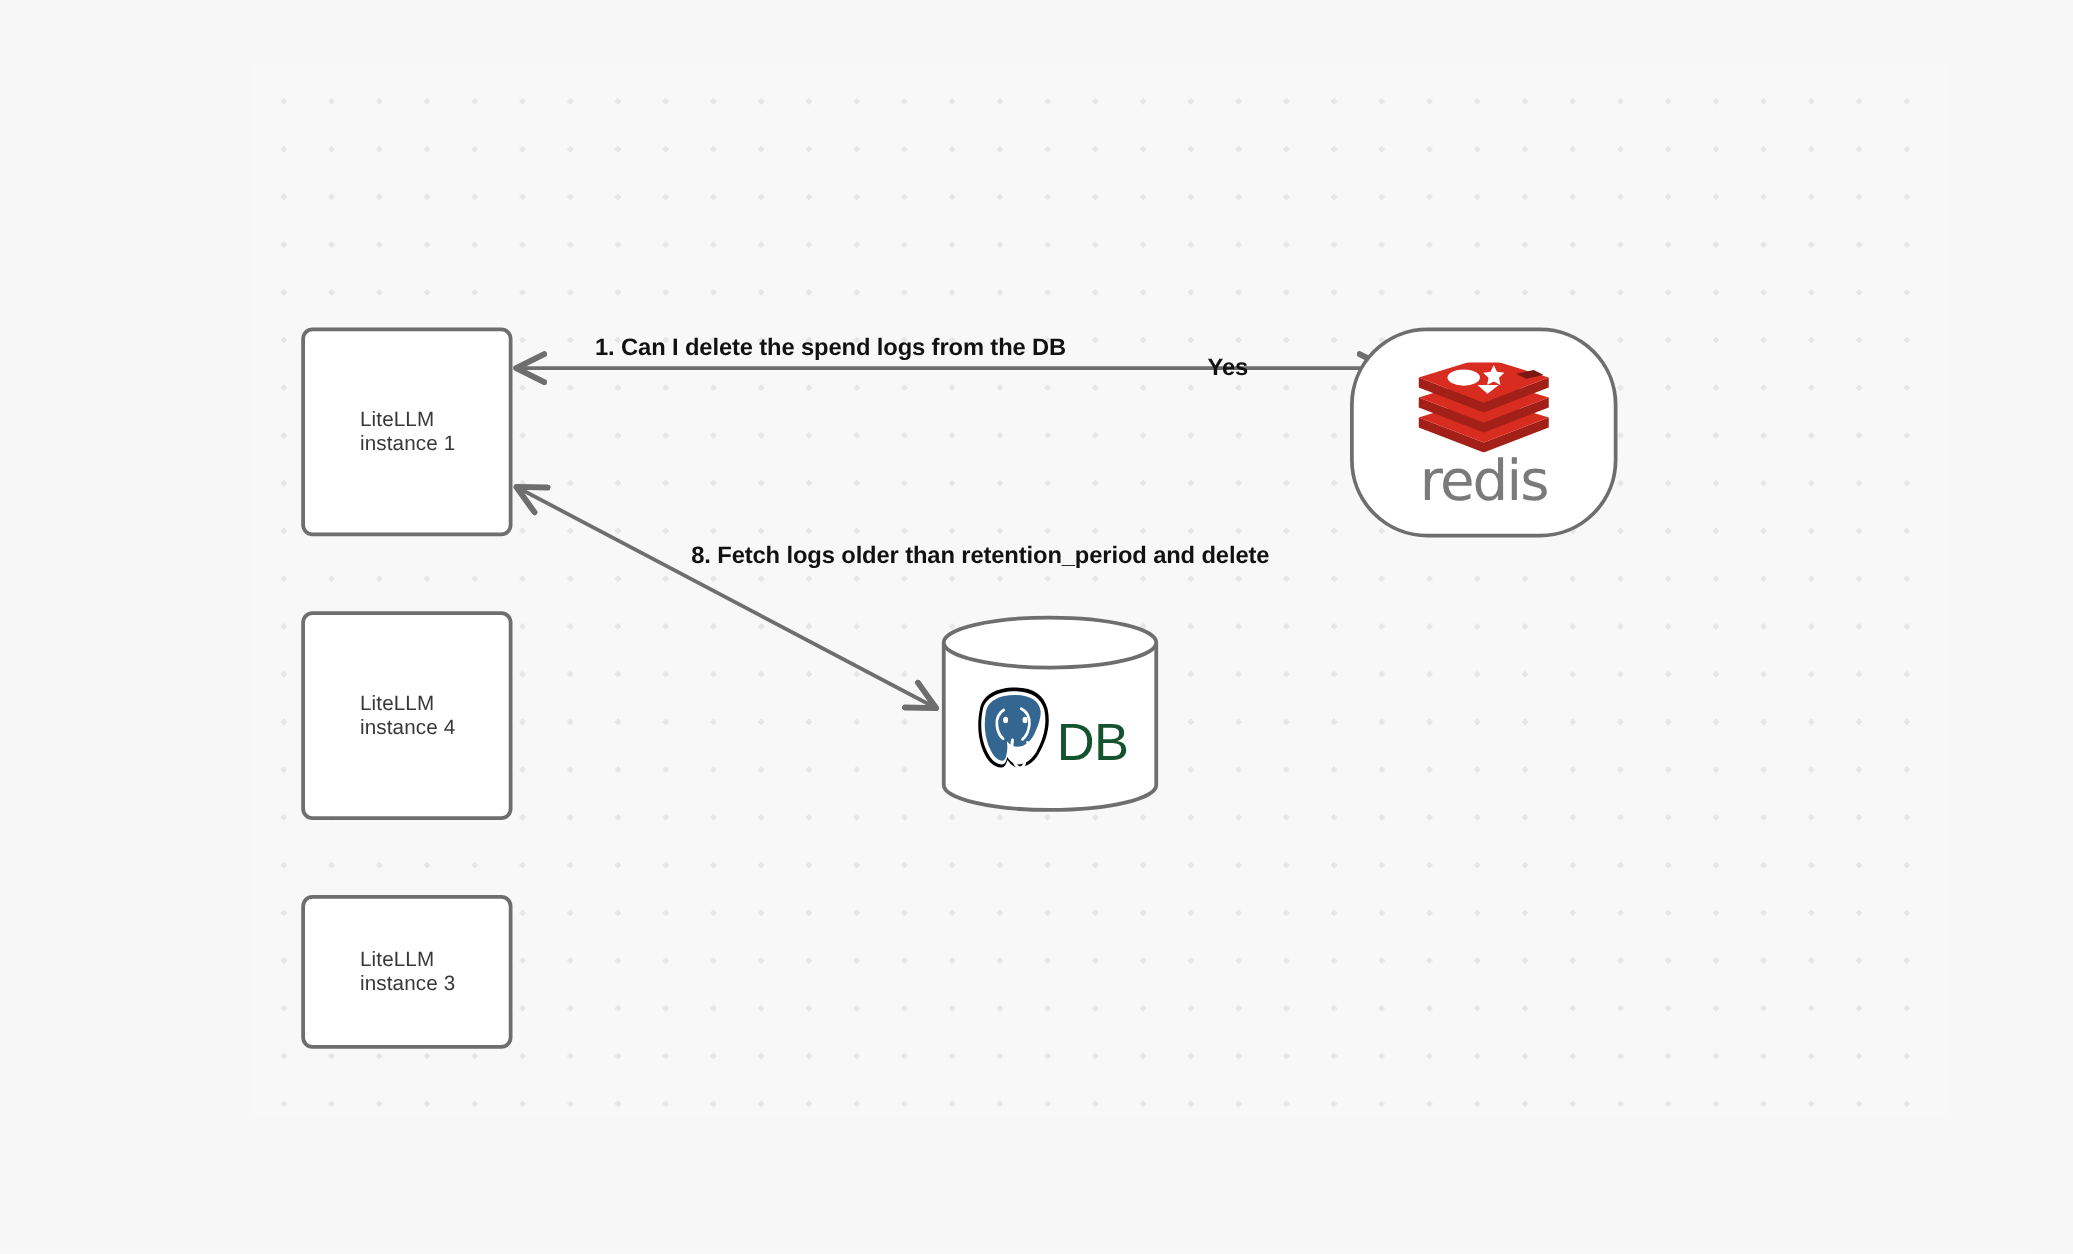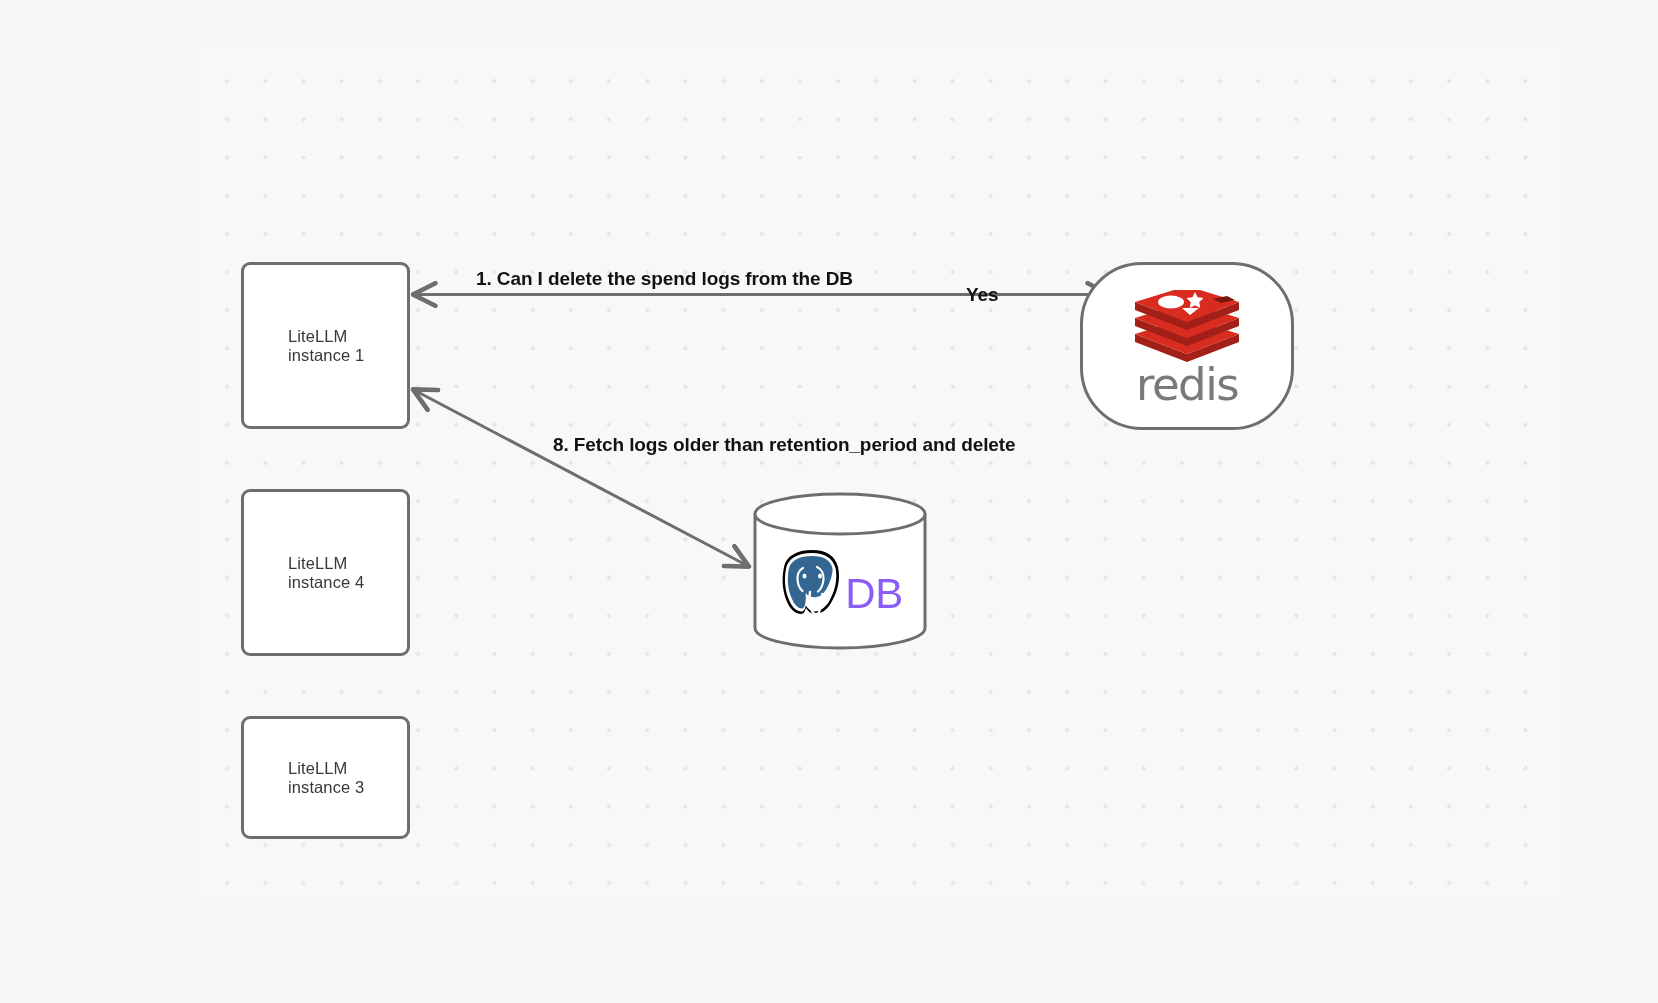--- a/index.html
+++ b/index.html
@@ -102,21 +102,21 @@
     width: 176px;
     height: 80px;
     display: flex;
     align-items: center;
     justify-content: center;
   }
   .db-text {
     font-family: "Liberation Sans", sans-serif;
     font-size: 42px;
     font-weight: 400;
-    color: #8b5cf6;
+    color: #14532d;
     letter-spacing: -0.5px;
     margin-left: -2px;
     margin-top: 20px;
   }
   .edge-label {
     position: absolute;
     font-family: Liberation Sans, sans-serif;
     font-size: 19px;
     font-weight: bold;
     color: #121212;

